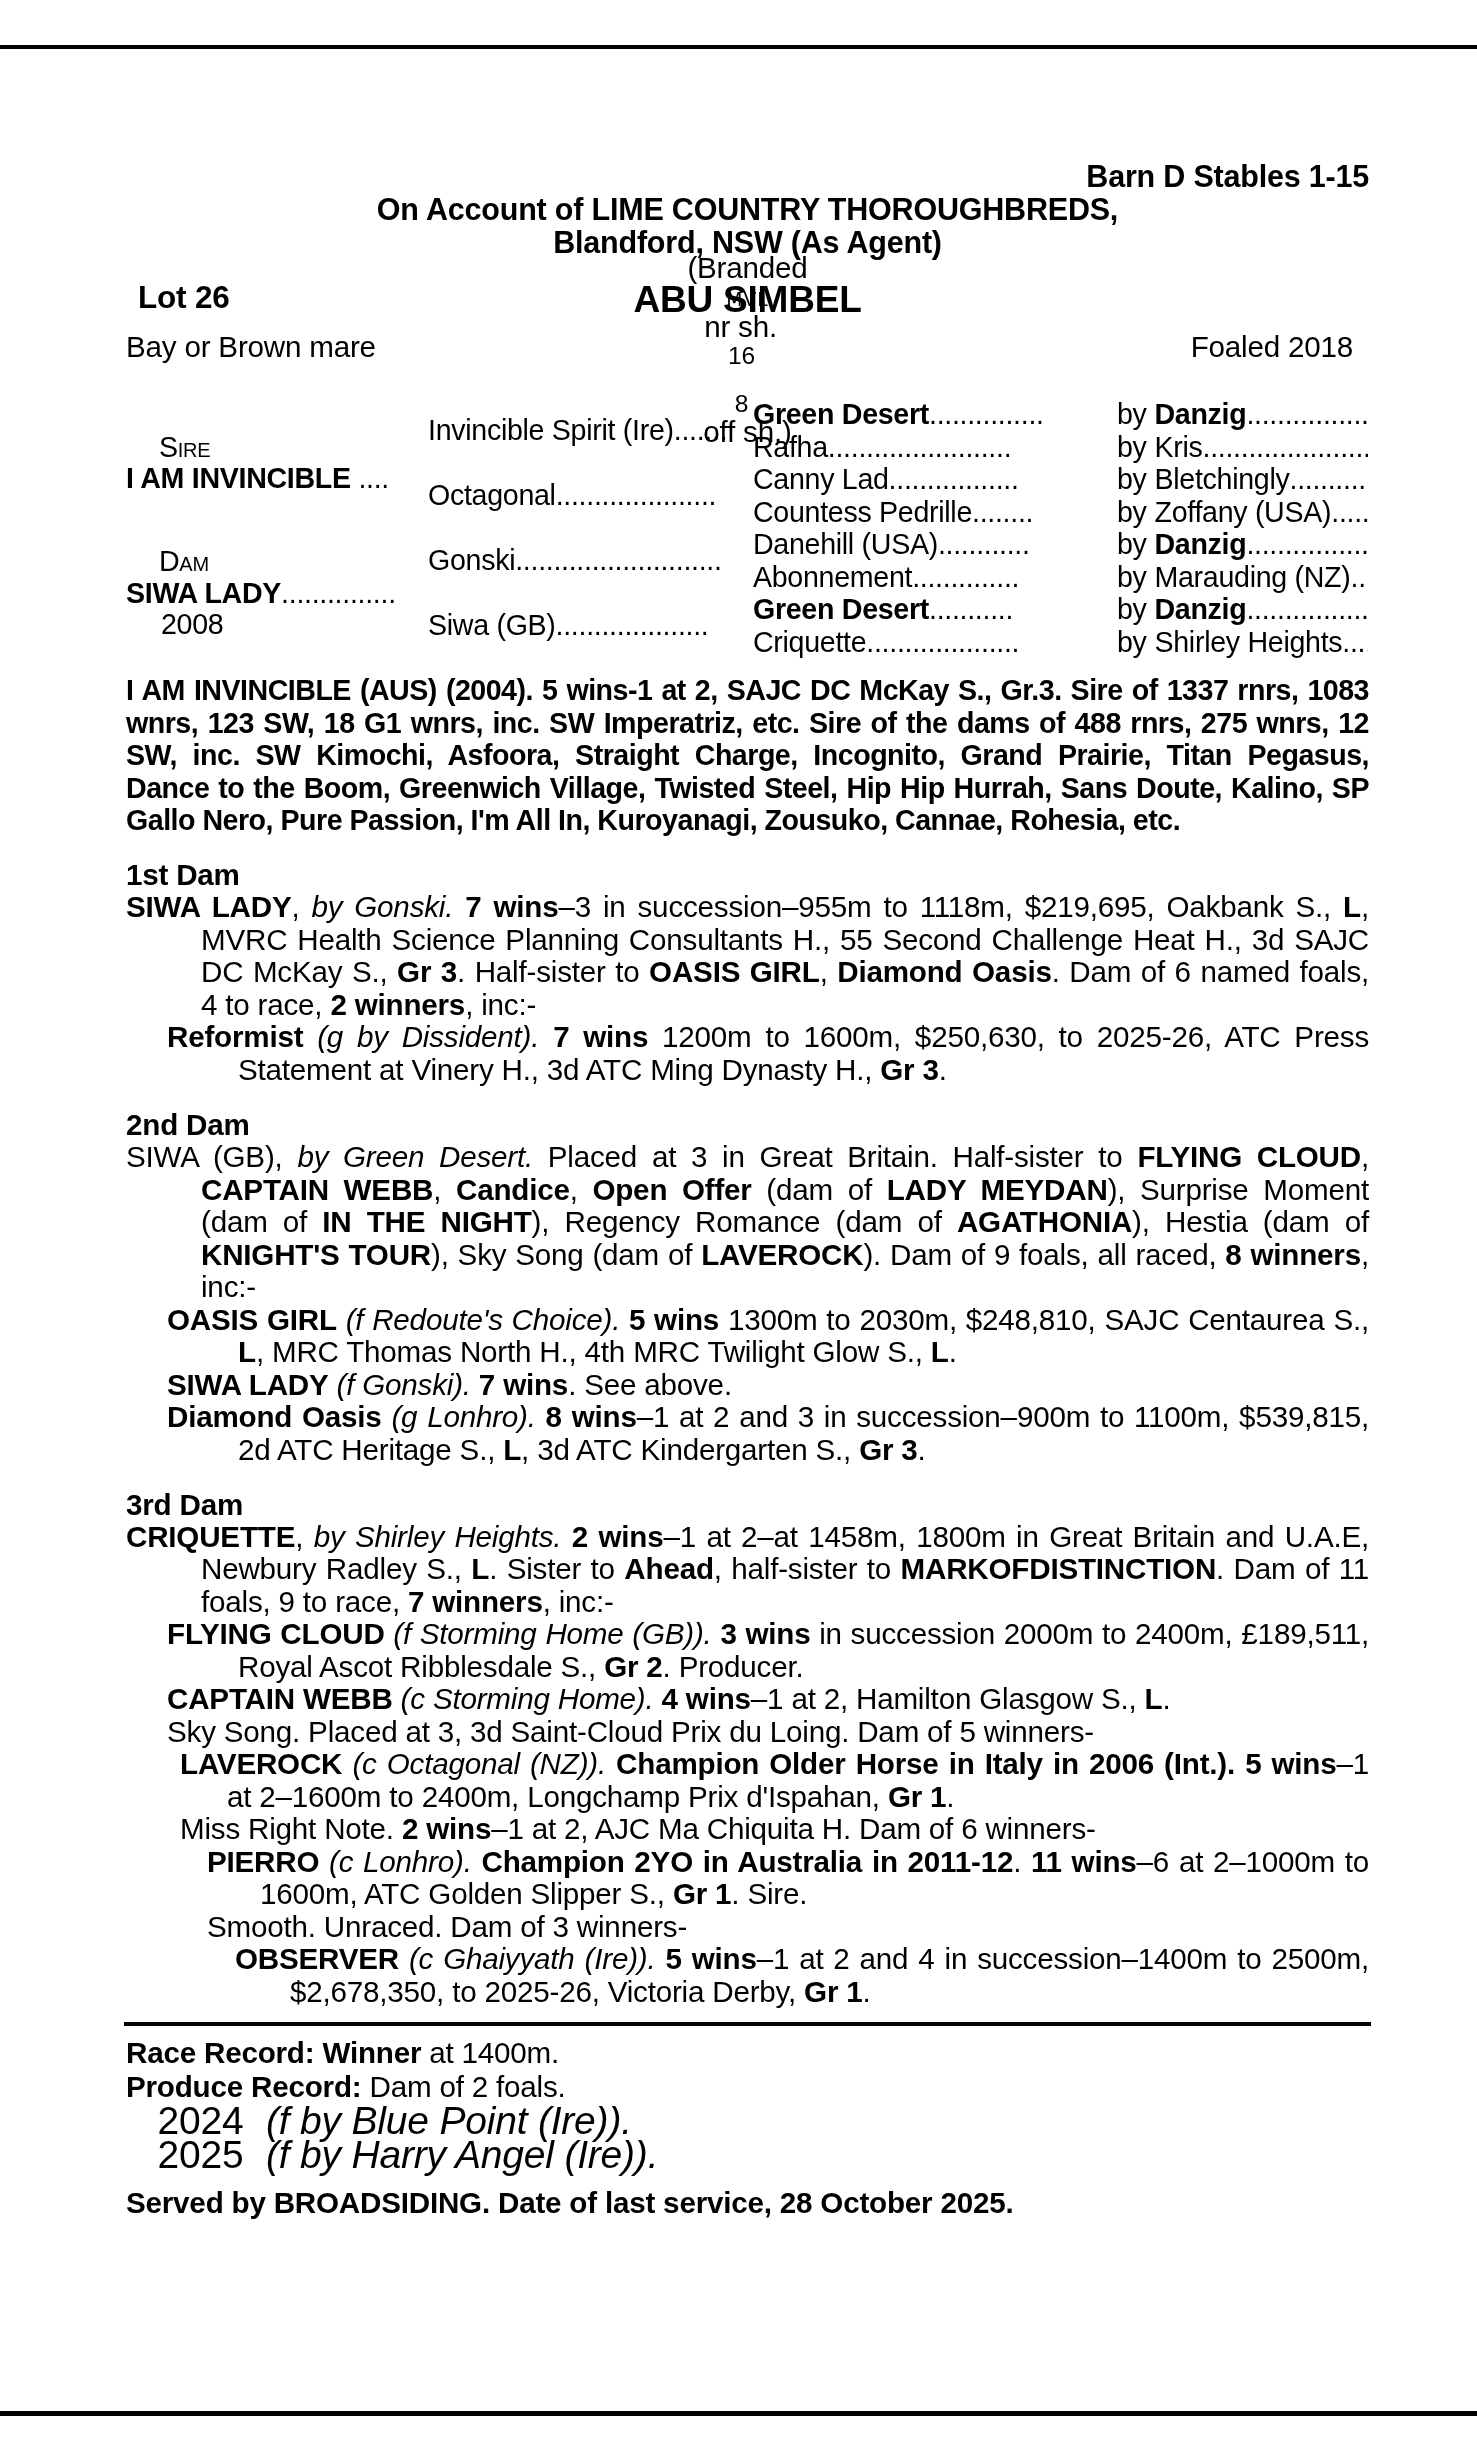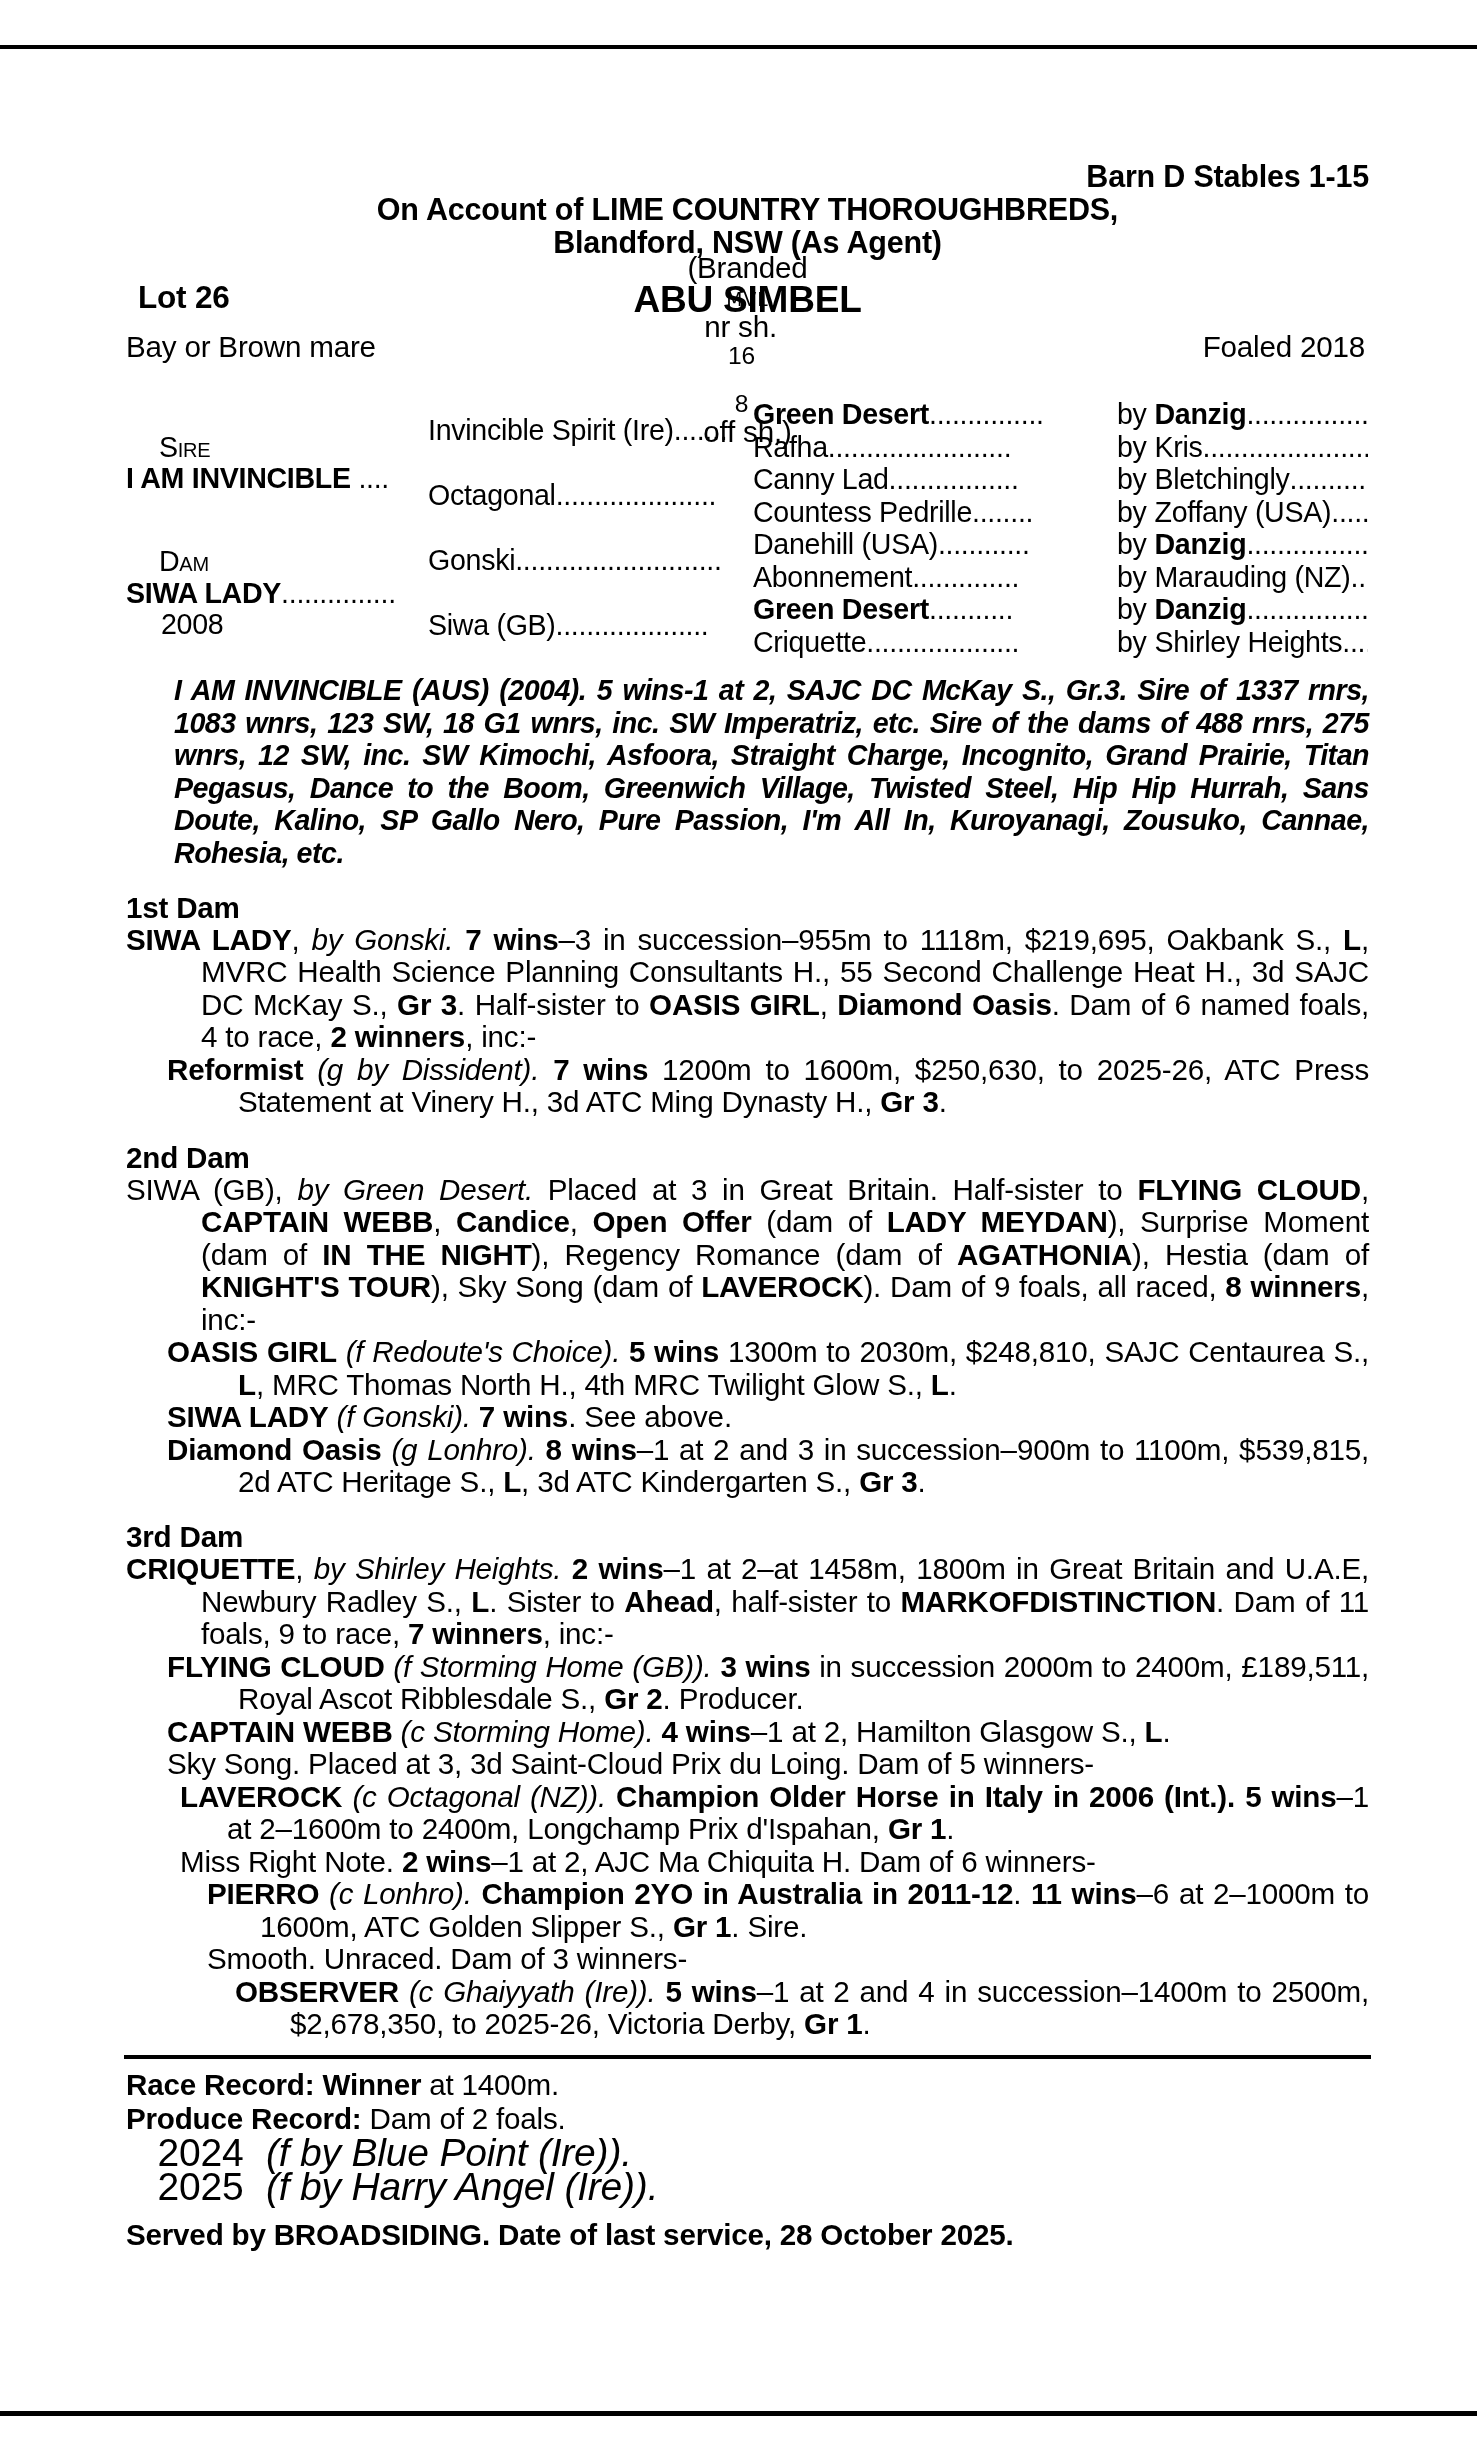--- a/index.html
+++ b/index.html
@@ -16,38 +16,38 @@
   .content{position:absolute;left:126px;top:160px;width:1243px;}
 
   
   .barn-line{text-align:right;font-weight:700;font-size:30.5px;line-height:33px;}
   .account-line{text-align:center;font-weight:700;font-size:30.5px;line-height:33px;}
   .lot-row{position:relative;height:45px;margin-top:13.8px;}
   .lot{position:absolute;left:12px;top:5.9px;font-weight:700;font-size:31.5px;}
   .horse-name{position:absolute;left:0;right:0;top:6px;text-align:center;font-weight:700;font-size:37px;}
   .brand-row{position:relative;height:61px;margin-top:2px;font-size:29.6px;}
   .color-sex{position:absolute;left:0;top:9.9px;}
-  .foaled{position:absolute;right:4px;top:9.9px;}
+  .foaled{position:absolute;right:16px;top:9.9px;}
   .brand-group{position:absolute;left:0;right:0;top:0;display:flex;justify-content:center;align-items:center;height:61px;flex-direction:column;}
   .brand-mark{font-family:"DejaVu Sans",sans-serif;font-size:18.7px;letter-spacing:1px;margin:0 9.9px;padding-top:3.9px;}
   .brand-mid{margin-right:13.8px;}
   .fraction{display:inline-flex;flex-direction:column;align-items:center;font-size:24.6px;line-height:23.6px;margin:0 17.7px 0 5.9px;gap:24px;}
 
   
   .pedigree{display:grid;grid-template-columns:302px 325px 364px 251px;grid-auto-rows:32.5px;margin-top:17.7px;font-size:28.6px;letter-spacing:-0.3px;}
   .pedigree .cell{display:flex;align-items:center;white-space:nowrap;overflow:hidden;}
   .pedigree .g1{flex-direction:column;align-items:flex-start;justify-content:center;}
   .gen-label{font-variant:small-caps;padding-left:33px;line-height:31.5px;}
   .g1name{line-height:31.5px;}
   .g1year{padding-left:35px;line-height:31.5px;}
   .byword{margin-right:7.9px;}
   .b{font-weight:700;}
 
   
-  .sire-note{margin-top:15.8px;font-weight:700;font-style:italic;font-size:28.6px;line-height:32.5px;text-align:justify;letter-spacing:-0.5px;margin-left:48px;}
+  .sire-note{margin-top:15.8px;font-weight:700;font-size:28.6px;line-height:32.5px;text-align:justify;letter-spacing:-0.5px;}
 
   
   .section-heading{font-weight:700;font-size:29.6px;line-height:33px;margin-top:21.7px;}
   .para{margin:0;font-size:29.6px;line-height:32.5px;text-align:justify;}
   .t0{padding-left:75px;text-indent:-75px;}
   .t1{padding-left:112px;text-indent:-71px;}
   .t2{padding-left:101px;text-indent:-47px;}
   .t3{padding-left:134px;text-indent:-53px;}
   .t4{padding-left:164px;text-indent:-55px;}
   .ri{font-style:italic;}

